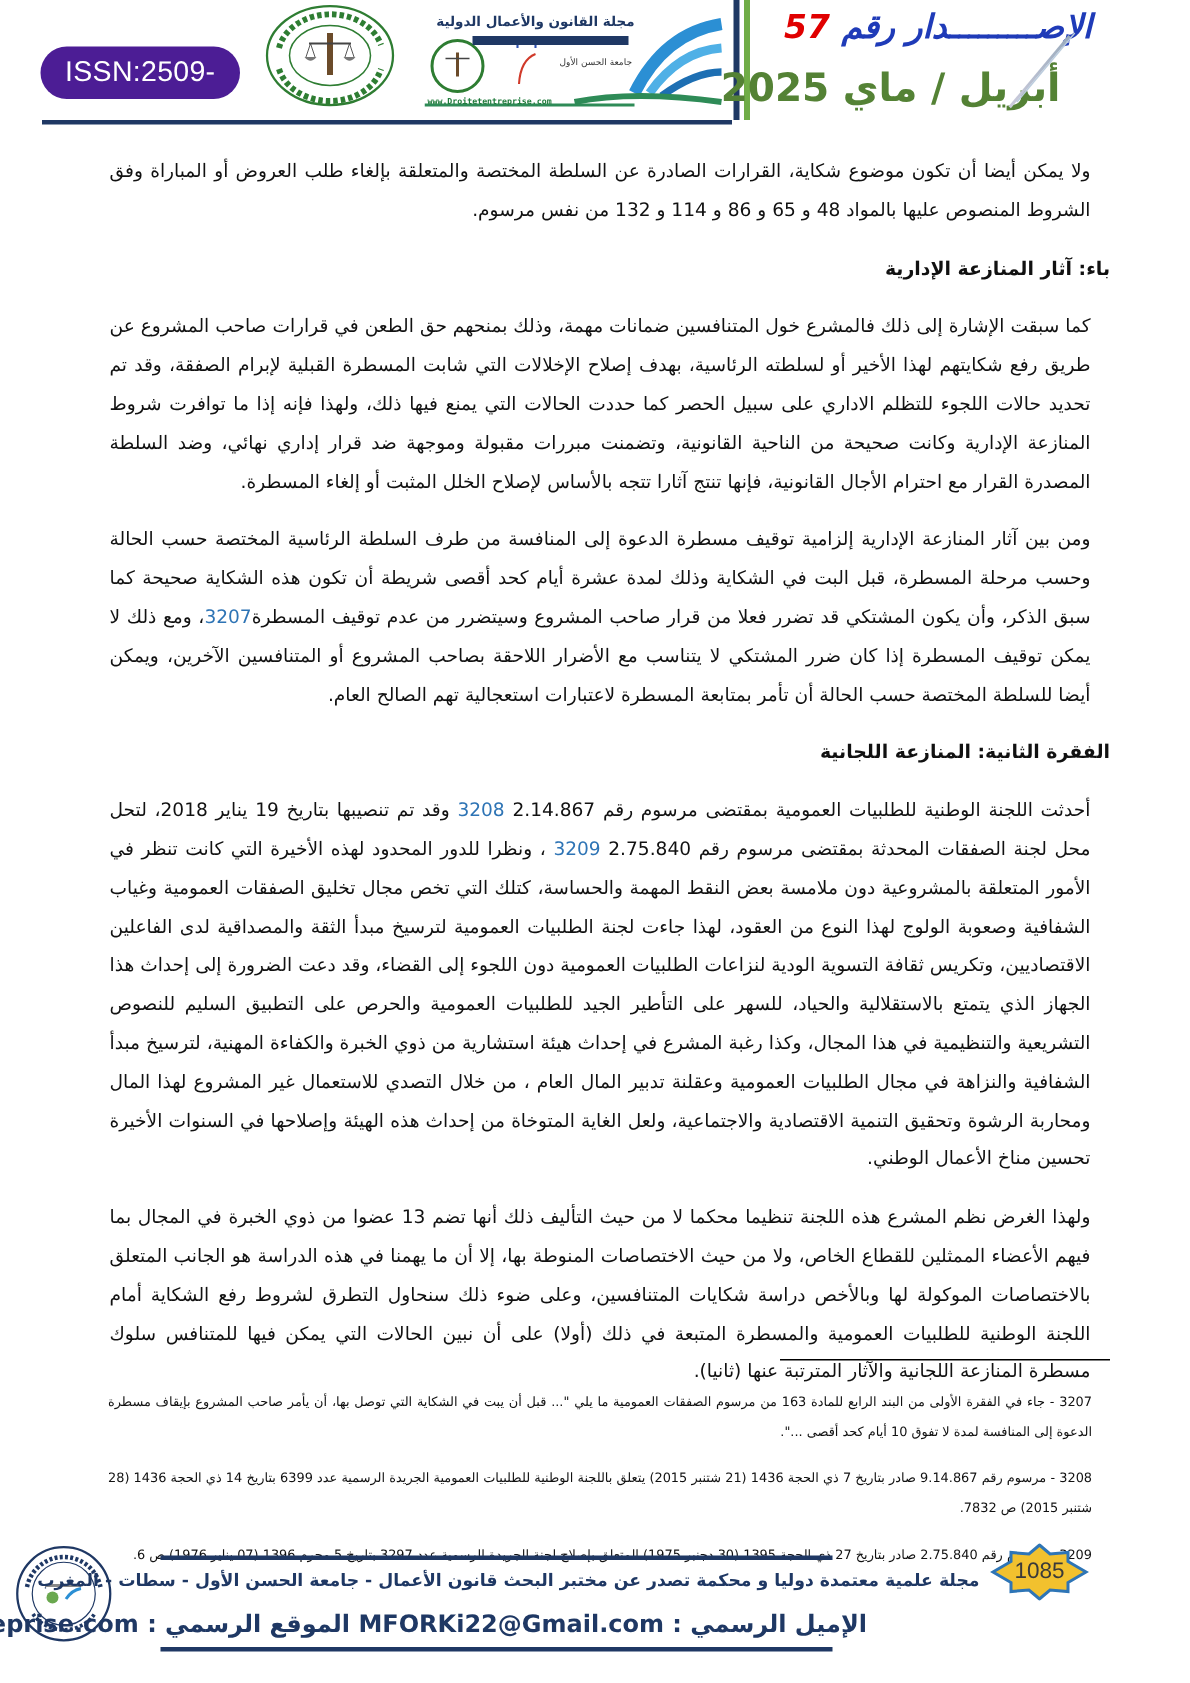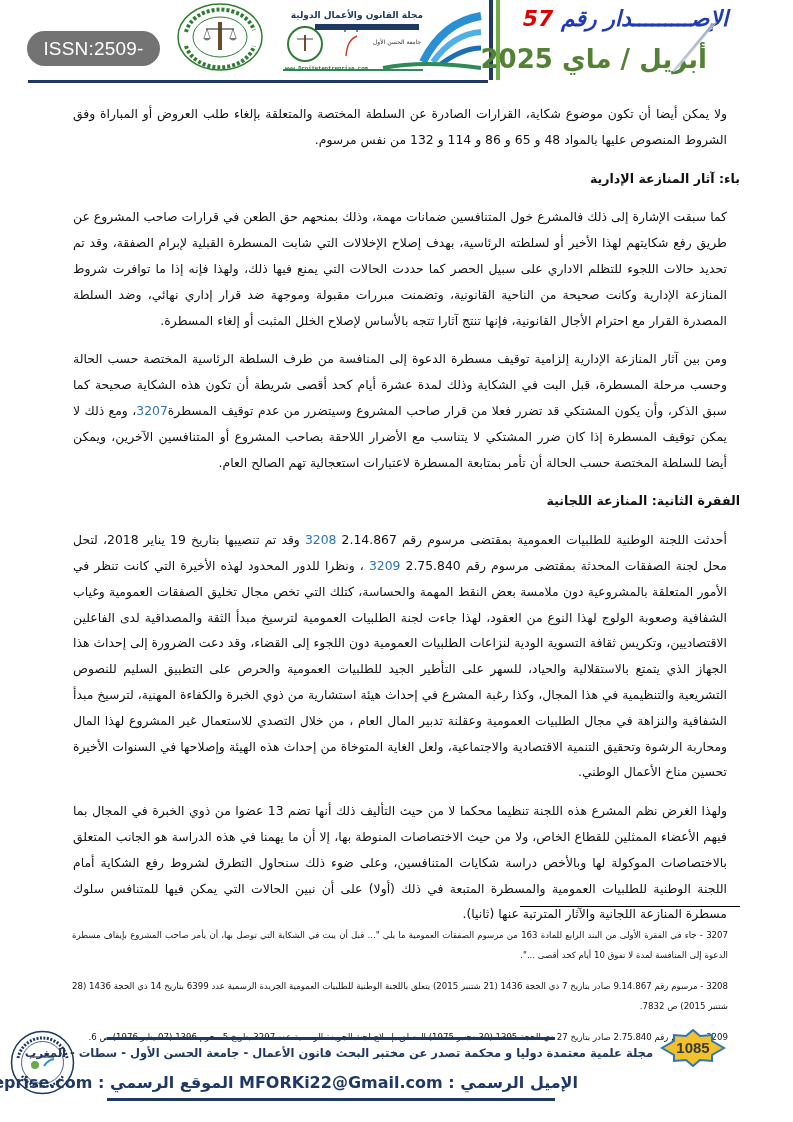--- a/index.html
+++ b/index.html
@@ -1,20 +1,20 @@
 <!DOCTYPE html>
 <html><head>
 <meta charset="utf-8">
 <style>
   html, body { margin:0; padding:0; background:#ffffff; }
   body { width:793px; height:1122px; position:relative; overflow:hidden; font-family:"DejaVu Sans", sans-serif; color:#111; }
 
   
   .header { position:absolute; left:0; top:0; width:793px; height:90px; }
-  .issn { position:absolute; left:27px; top:31px; width:133px; height:35px; border-radius:18px; background:#737373; color:#fff; font-family:"Liberation Sans", sans-serif; font-size:19px; line-height:35px; text-align:center; letter-spacing:0.2px; }
+  .issn { position:absolute; left:27px; top:31px; width:133px; height:35px; border-radius:18px; background:#4c1d95; color:#fff; font-family:"Liberation Sans", sans-serif; font-size:19px; line-height:35px; text-align:center; letter-spacing:0.2px; }
   .lab-logo { position:absolute; left:176px; top:2px; width:88px; height:70px; }
   .journal-logo { position:absolute; left:283px; top:2px; width:200px; height:72px; }
   .journal-logo .jt { position:absolute; right:60px; top:8px; font-size:9px; font-weight:bold; color:#1f3864; direction:rtl; white-space:nowrap; }
   .journal-logo .jsub { position:absolute; left:32px; top:22px; width:104px; height:6px; background:#1f3864; }
   .journal-logo .univ { position:absolute; left:90px; top:36px; font-size:6px; color:#333; }
   .journal-logo .web { position:absolute; left:2px; top:63px; font-size:5.5px; font-weight:bold; color:#1f7a3a; font-family:"DejaVu Sans Mono", monospace; }
   .vbar1 { position:absolute; left:489px; top:0; width:4px; height:80px; background:#1f3864; }
   .vbar2 { position:absolute; left:496px; top:0; width:4px; height:80px; background:#70ad47; }
   .hrule-top { position:absolute; left:28px; top:80px; width:460px; height:3px; background:#1f3864; }
   .issue-line { position:absolute; right:65px; top:6px; direction:rtl; font-family:"DejaVu Sans", sans-serif; font-weight:bold; font-size:22px; color:#1f3bb8; white-space:nowrap;font-style:italic; }
@@ -34,21 +34,21 @@
   .footnotes { position:absolute; left:60px; top:914px; width:680px; direction:rtl; text-align:justify; font-size:8.6px; line-height:19.5px; color:#111; }
   .footnotes p { margin:12px; }
 
   
   .seal { position:absolute; left:10px; top:1030px; width:65px; height:65px; }
   .frule-a { position:absolute; left:107px; top:1037px; width:448px; height:3px; background:#1f3864; }
   .frule-b { position:absolute; left:107px; top:1098px; width:448px; height:3px; background:#1f3864; }
   .footer-l1 { position:absolute; right:140px; top:1046px; direction:rtl; font-size:11.5px; font-weight:bold; color:#1f3864; white-space:nowrap; }
   .footer-l2 { position:absolute; right:215px; top:1073px; direction:rtl; font-size:16px; font-weight:bold; color:#1f3864; white-space:nowrap; }
   .page-badge { position:absolute; left:660px; top:1029px; width:66px; height:38px; }
-  .page-badge span { position:absolute; left:0; top:0; width:66px; height:38px; line-height:38px; text-align:center; font-family:"Liberation Sans", sans-serif; font-weight:bold; font-size:15px; color:#3a3a3a; }
+  .page-badge span { position:absolute; left:0; top:0; width:66px; height:38px; line-height:38px; text-align:center; font-family:"Liberation Sans", sans-serif; font-weight:normal; font-size:15px; color:#3a3a3a; }
 </style>
 </head>
 <body>
 
 <div class="header">
   <div class="issn">ISSN:2509-0291</div>
 
   <svg class="lab-logo" viewBox="0 0 88 70">
     <ellipse cx="44" cy="35" rx="42" ry="33" fill="#fff" stroke="#2e7d32" stroke-width="1.5"></ellipse>
     <ellipse cx="44" cy="35" rx="27" ry="20" fill="#fff" stroke="#2e7d32" stroke-width="1"></ellipse>

